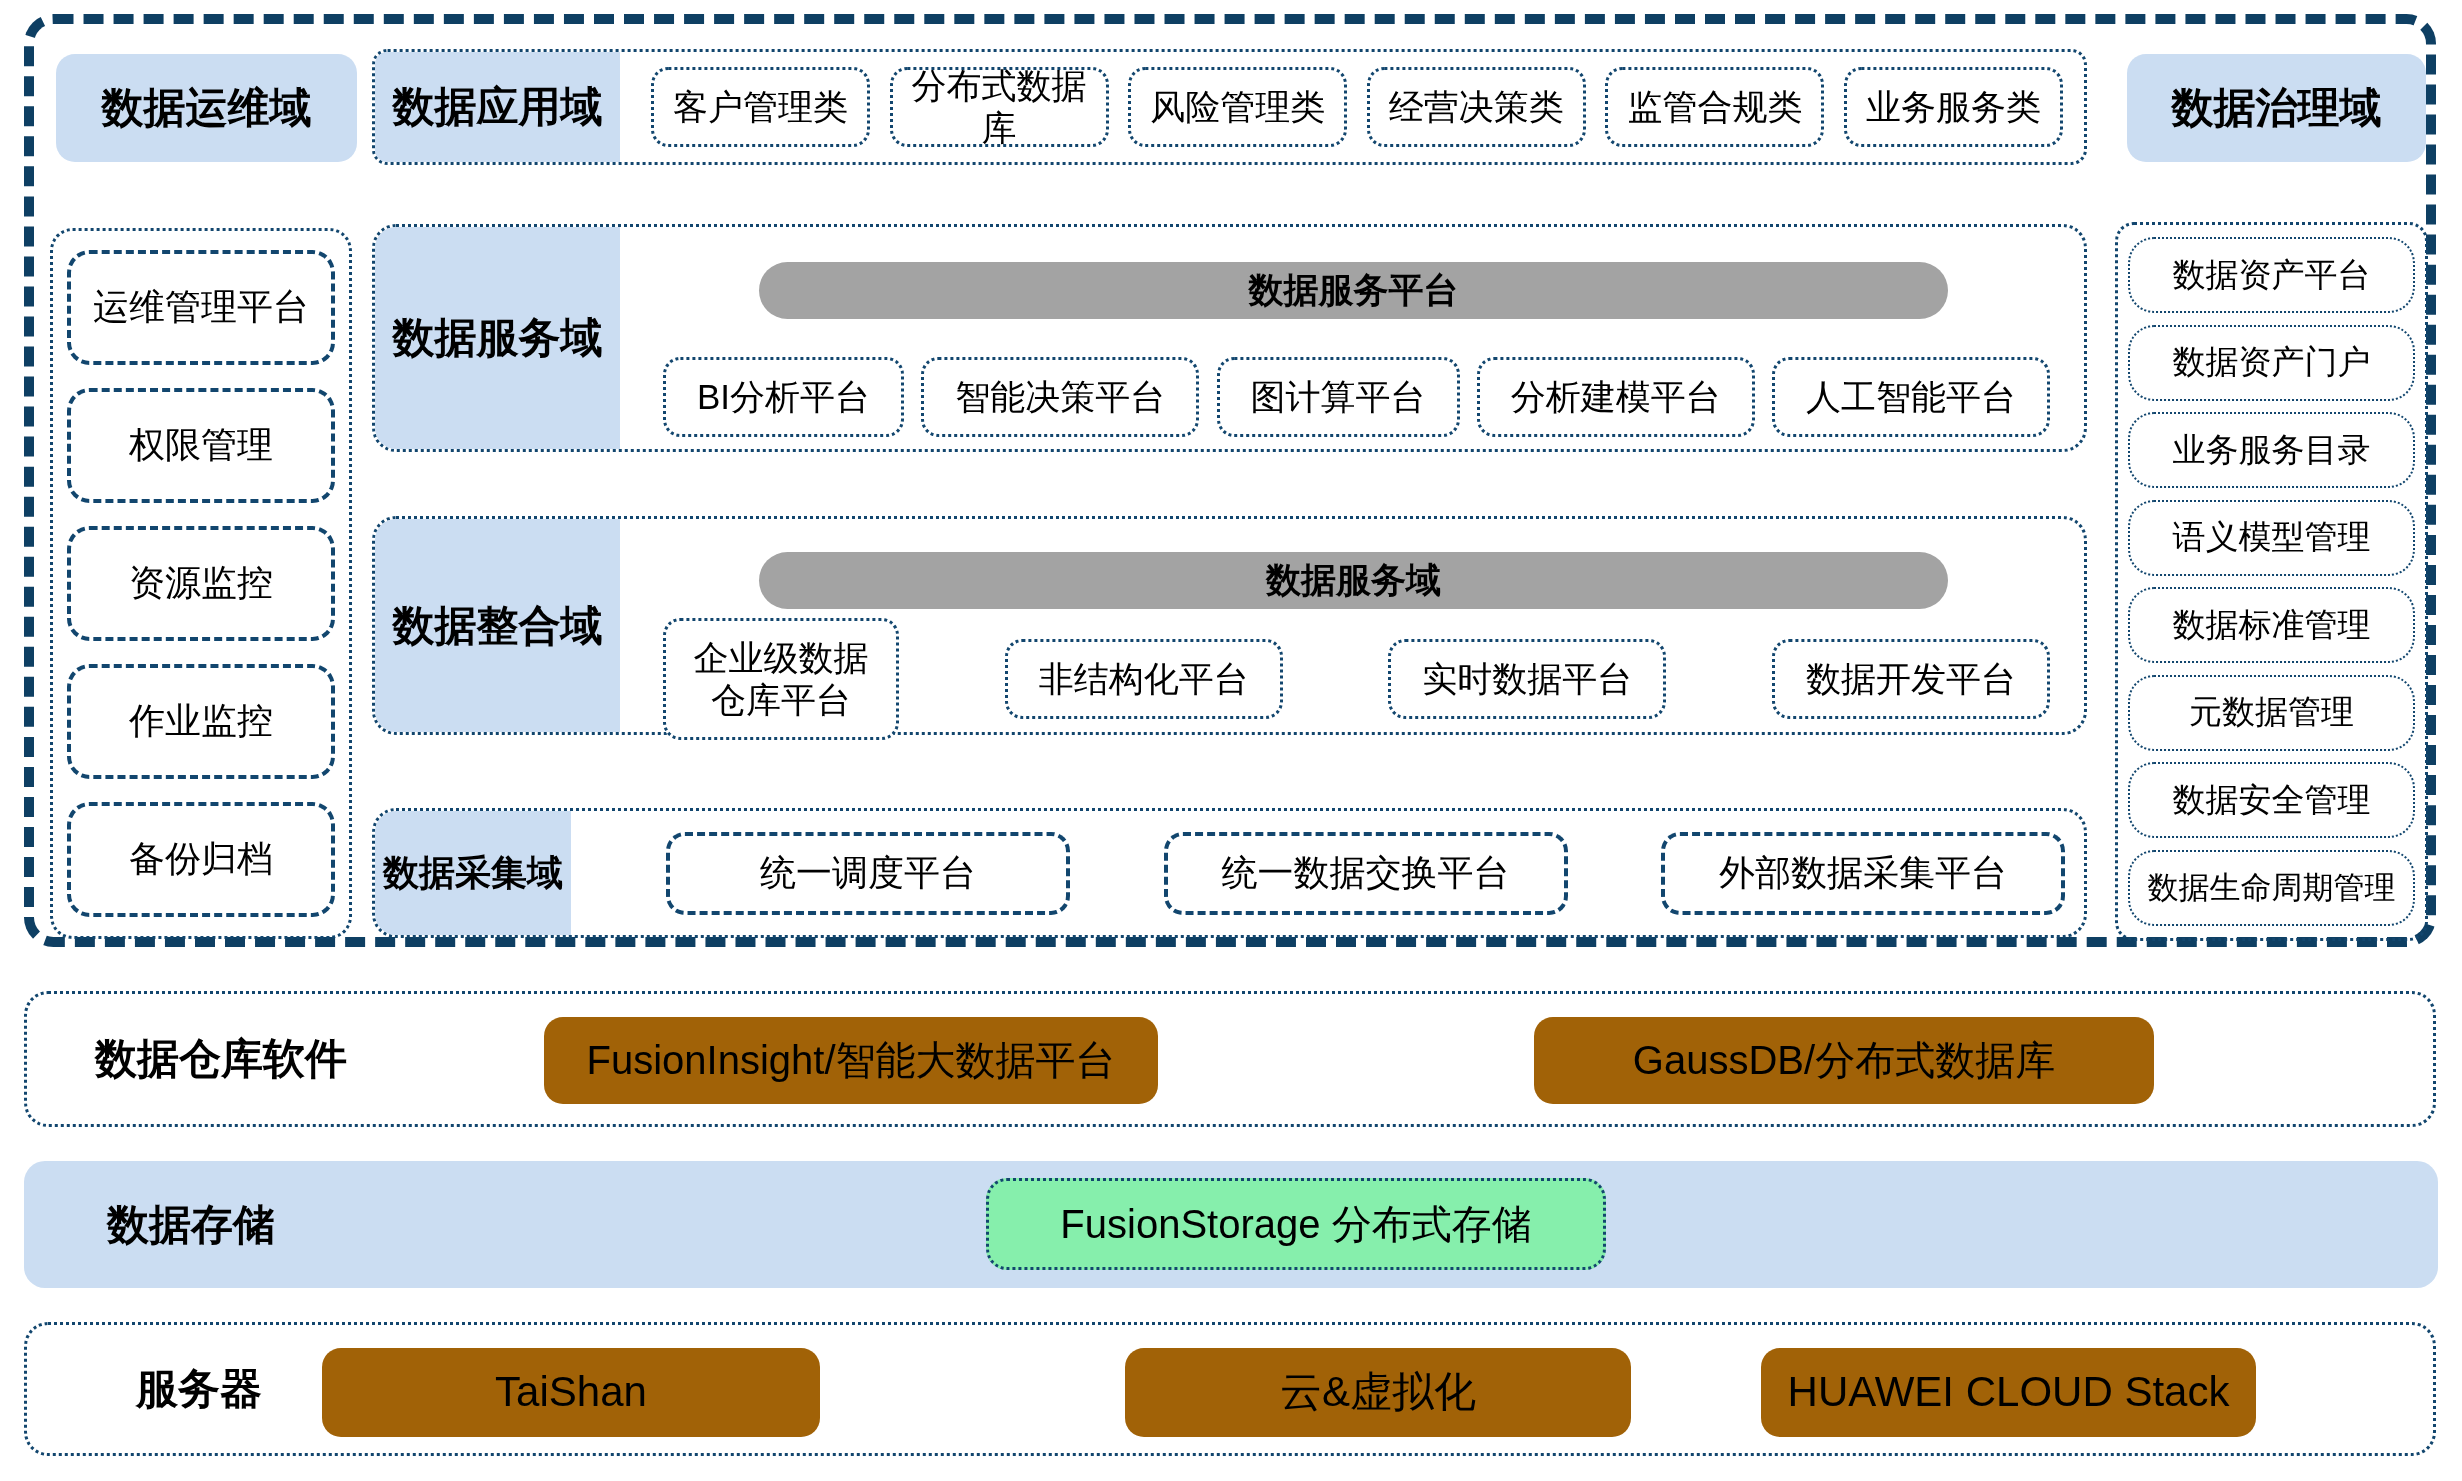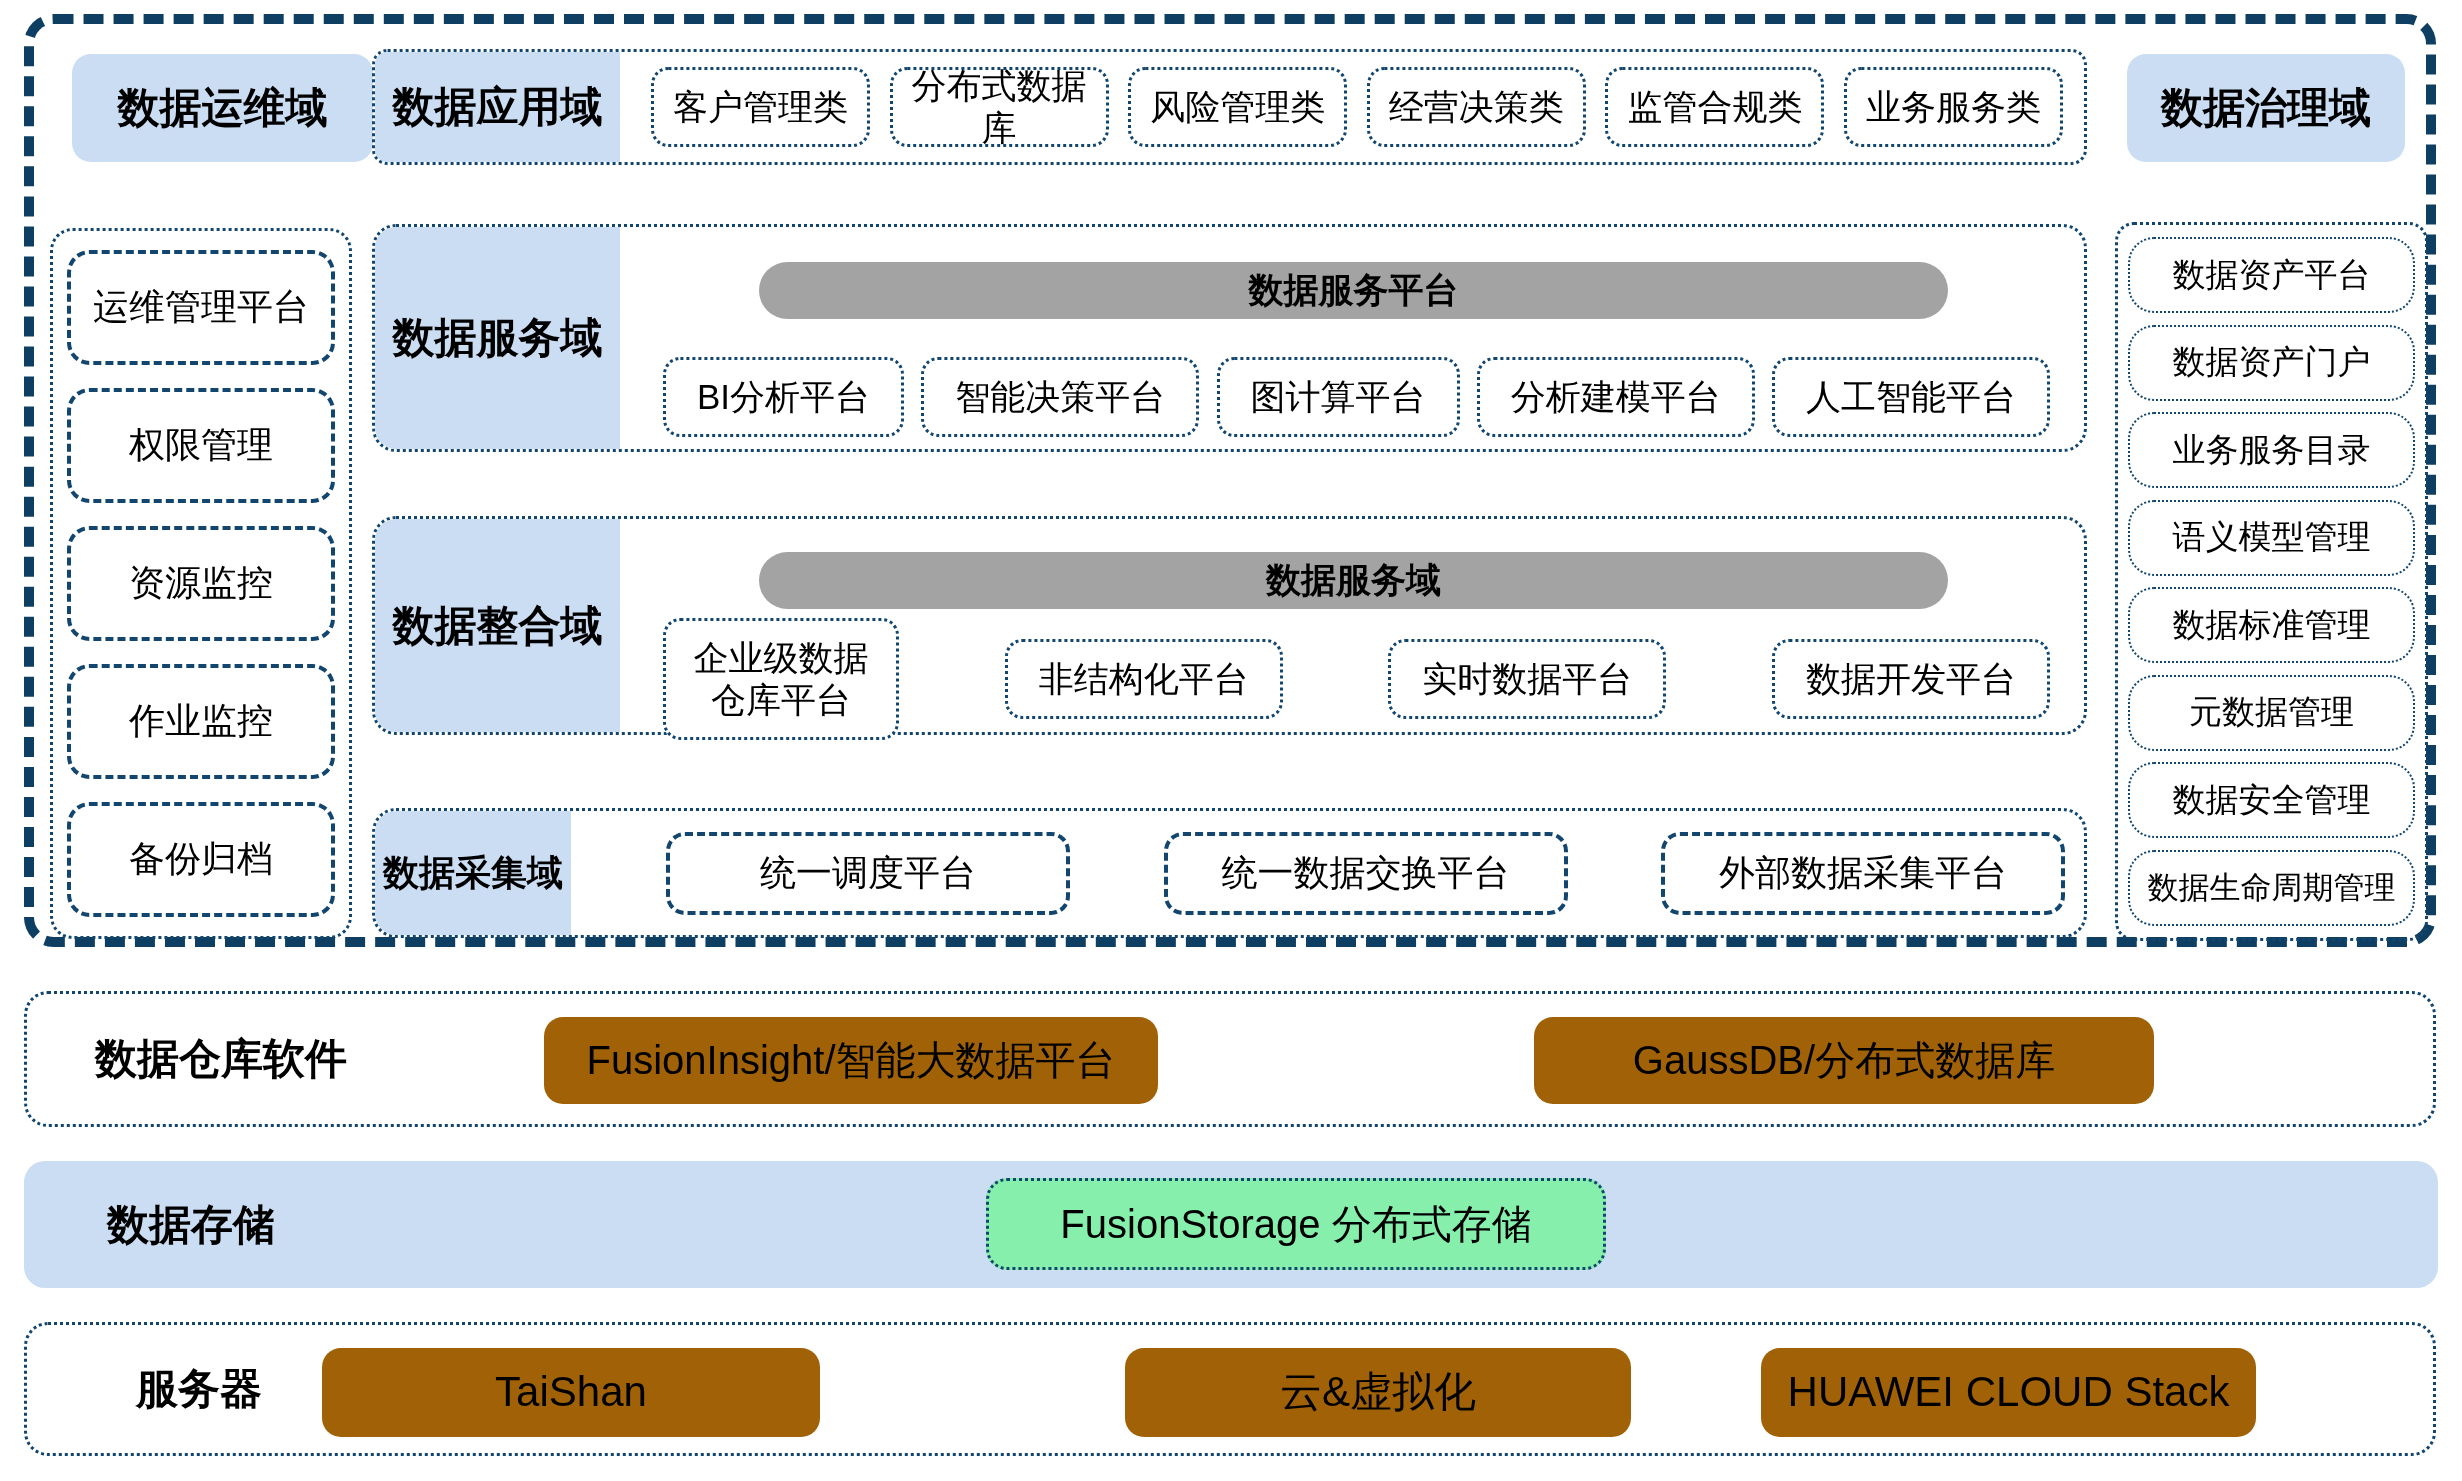--- a/index.html
+++ b/index.html
@@ -69,35 +69,35 @@
   .bottom-label { position:absolute; top:0; bottom:0; display:flex; align-items:center; font-weight:bold; font-size:42px; }
   .soft-box { background:#a16207; border-radius:19px; display:flex; align-items:center; justify-content:center; font-size:40px; }
 </style>
 </head>
 <body>
 
 <div class="canvas">
 
   <div class="abs outer-panel"></div>
 
-  <div class="abs blue domain-pill center" style="left:72px; top:54px; width:301px; height:108px;">数据运维域</div>
+  <div class="abs blue domain-pill center" style="left:56px; top:54px; width:301px; height:108px;">数据运维域</div>
 
   <div class="abs dot-box" style="left:372px; top:49px; width:1715px; height:116px; border-radius:15.6px;">
     <div class="row-label" style="width:245px; border-radius:12px 0 0 12px;">数据应用域</div>
     <div class="chips-row" style="left:276px; right:21px; top:0; bottom:0;">
       <div class="chip" style="width:219px; padding:0 8.7px;">客户管理类</div>
       <div class="chip" style="width:219px; padding:0 8.7px;">分布式数据库</div>
       <div class="chip" style="width:219px; padding:0 8.7px;">风险管理类</div>
       <div class="chip" style="width:219px; padding:0 8.7px;">经营决策类</div>
       <div class="chip" style="width:219px; padding:0 8.7px;">监管合规类</div>
       <div class="chip" style="width:219px; padding:0 8.7px;">业务服务类</div>
     </div>
   </div>
 
-  <div class="abs blue domain-pill center" style="left:2127px; top:54px; width:278px; height:108px;">数据治理域</div>
+  <div class="abs blue domain-pill center" style="left:2127px; top:54px; width:299px; height:108px;">数据治理域</div>
 
   <div class="abs side-col" style="left:50px; top:228px; width:302px; height:711px; border-radius:22.6px; padding:19px 14px;">
     <div class="ops-item">运维管理平台</div>
     <div class="ops-item">权限管理</div>
     <div class="ops-item">资源监控</div>
     <div class="ops-item">作业监控</div>
     <div class="ops-item">备份归档</div>
   </div>
 
   <div class="abs side-col" style="left:2115px; top:222px; width:313px; height:719px; border-radius:19px; padding:12px 10.4px;">

